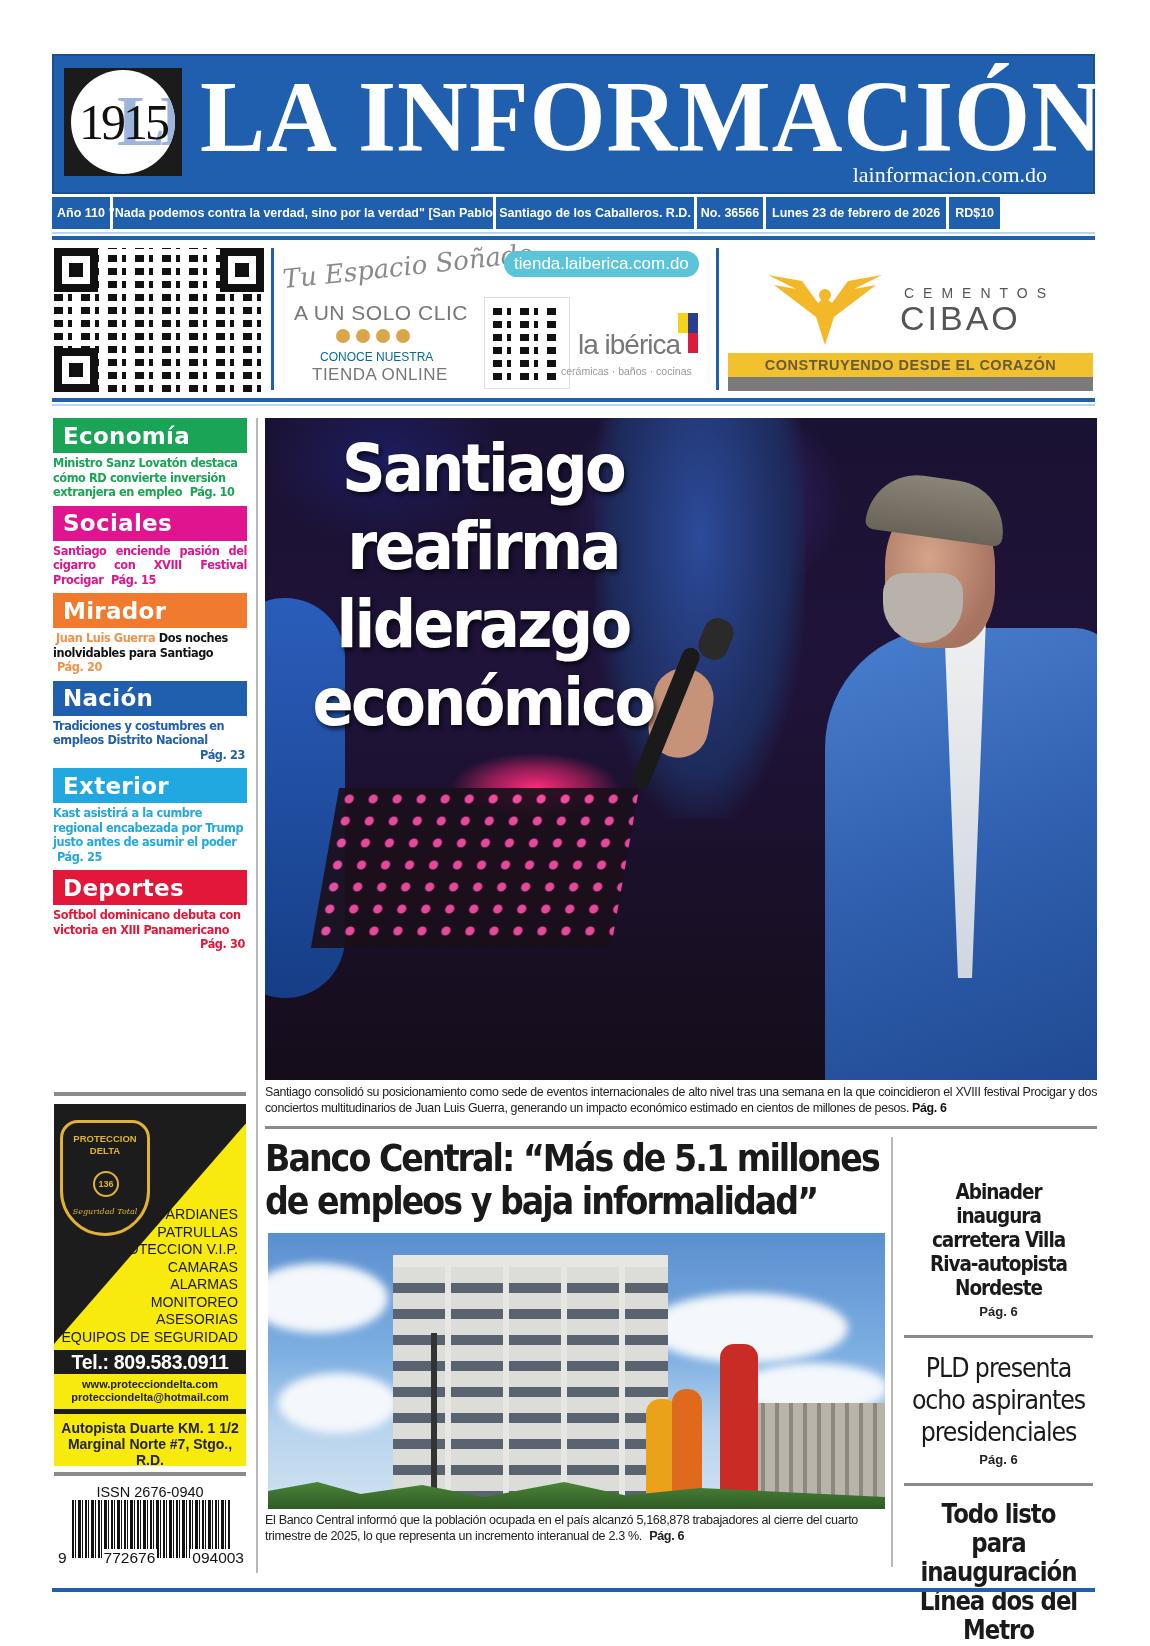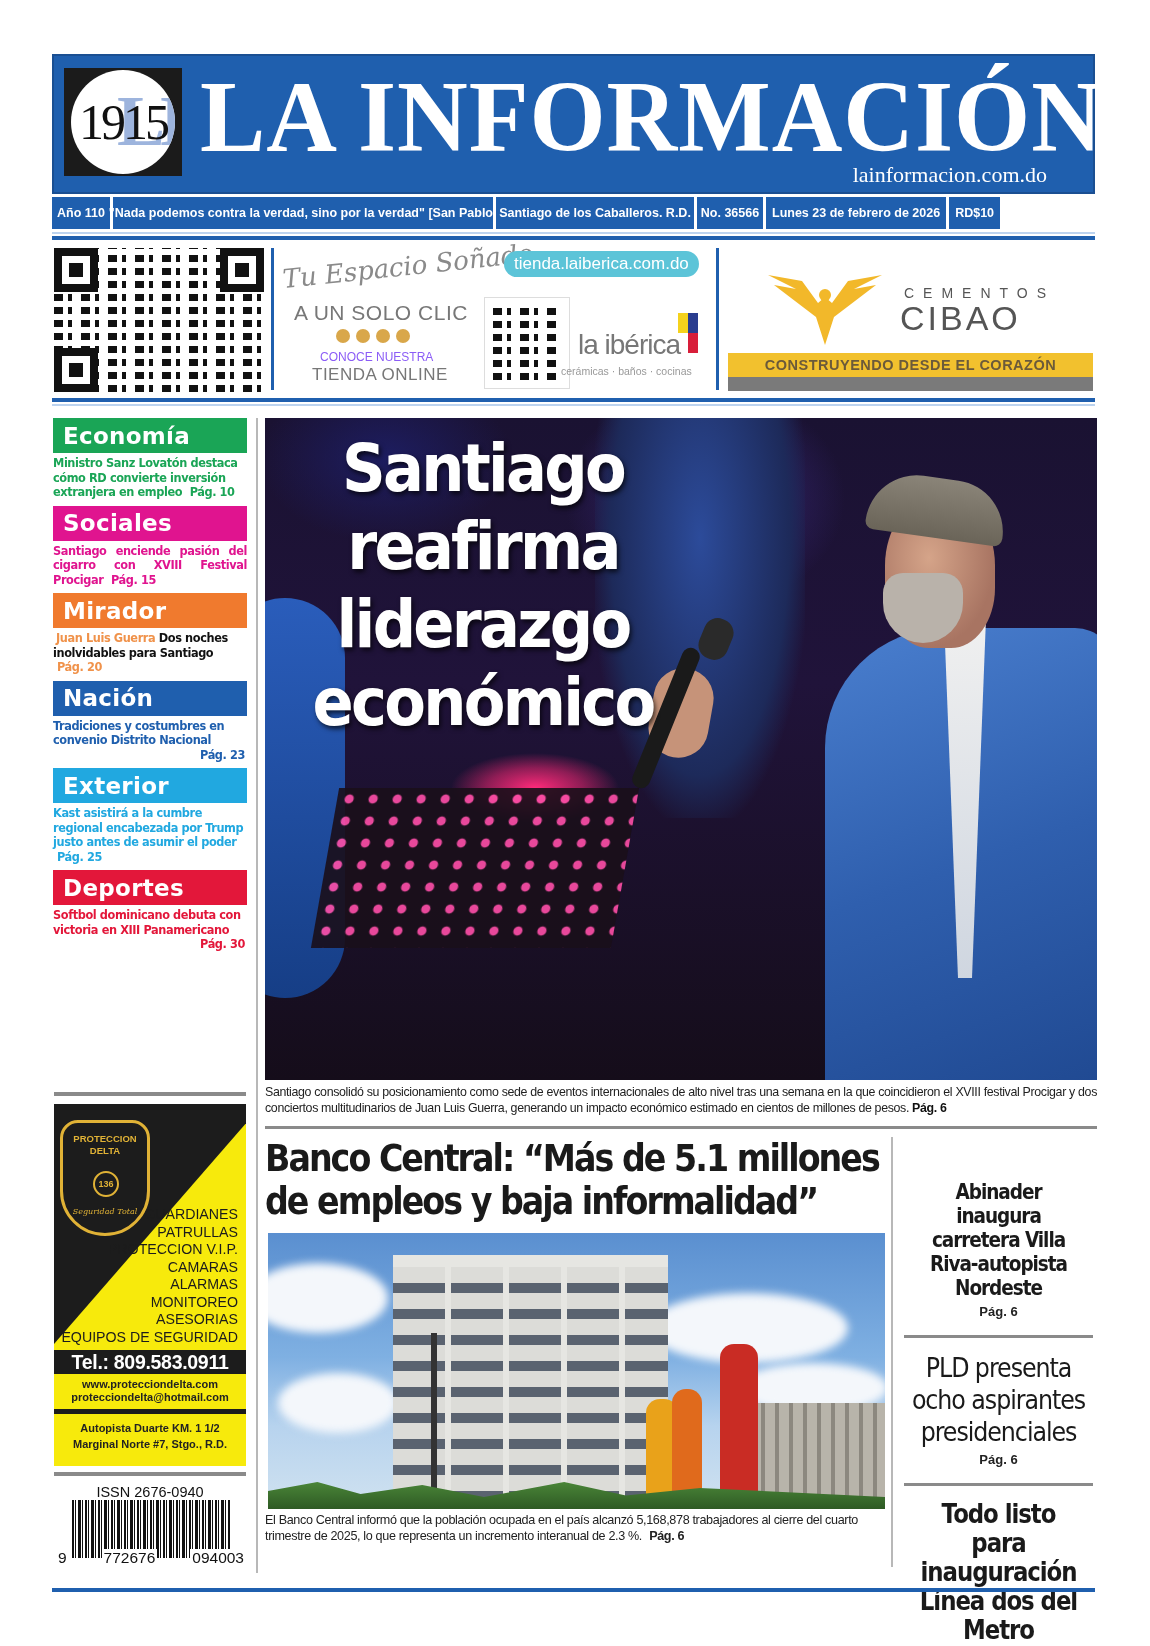--- a/index.html
+++ b/index.html
@@ -26,21 +26,21 @@
       repeating-linear-gradient(0deg, #111 0 7px, #fff 7px 13px); background-blend-mode: lighten; }
   .qr-finder { position: absolute; width: 44px; height: 44px; border: 8px solid #111; background: #fff; }
   .qr-finder::after { content: ""; position: absolute; left: 7px; top: 7px; width: 14px; height: 14px; background: #111; }
   .vrule-blue { position: absolute; width: 3px; background: #1f5fae; }
 
   .ad-iberica { position: absolute; left: 276px; top: 247px; width: 428px; height: 146px; }
   .script { position: absolute; left: 6px; top: 4px; font-family: "DejaVu Serif", serif; font-style: italic; font-size: 26px; color: #8a8a8a; transform: rotate(-6deg); }
   .solo-clic { position: absolute; left: 18px; top: 54px; font-size: 21px; color: #777; letter-spacing: 0.5px; }
   .icons-row { position: absolute; left: 60px; top: 82px; display: flex; gap: 6px; }
   .icons-row span { width: 14px; height: 14px; border-radius: 50%; background: #d9a74a; display: inline-block; }
-  .conoce { position: absolute; left: 44px; top: 103px; font-size: 12px; color: #8b5cf6; }
+  .conoce { position: absolute; left: 44px; top: 103px; font-size: 12px; color: #0369a1; }
   .tienda { position: absolute; left: 36px; top: 118px; font-size: 17px; color: #777; letter-spacing: 0.5px; }
   .url-pill { position: absolute; left: 228px; top: 4px; background: #5cc4d8; color: #fff; border-radius: 14px; font-size: 17px; padding: 3px 10px; }
   .qr-small-frame { position: absolute; left: 208px; top: 50px; width: 86px; height: 92px; border: 1px solid #ddd; background: #fff; }
   .iberica-logo { position: absolute; left: 302px; top: 82px; font-size: 28px; color: #777; letter-spacing: -1px; }
   .iberica-tag { position: absolute; left: 285px; top: 118px; font-size: 10.5px; color: #999; }
   .flag { position: absolute; left: 402px; top: 66px; width: 20px; height: 40px; }
   .flag i { position: absolute; display: block; }
 
   .ad-cibao { position: absolute; left: 726px; top: 247px; width: 369px; height: 146px; }
   .eagle { position: absolute; left: 40px; top: 28px; width: 118px; height: 70px; }
@@ -61,21 +61,21 @@
   .delta-black { position: absolute; left: 0; top: 0; width: 192px; height: 240px; background: #1c1c1c; clip-path: polygon(0 0, 100% 0, 100% 8%, 0 100%); }
   .delta-shield { position: absolute; left: 6px; top: 16px; width: 90px; height: 116px; background: #1c1c1c; border: 3px solid #e0b236; border-radius: 18px 18px 45px 45px; }
   .delta-shield .t1 { position: absolute; top: 10px; width: 100%; text-align: center; color: #e0b236; font-size: 9.5px; font-weight: bold; }
   .delta-shield .t2 { position: absolute; top: 22px; width: 100%; text-align: center; color: #e0b236; font-size: 9.5px; font-weight: bold; }
   .delta-shield .badge { position: absolute; left: 30px; top: 48px; width: 26px; height: 26px; border-radius: 50%; border: 2px solid #e0b236; color: #e0b236; font-size: 9px; font-weight: bold; display: flex; align-items: center; justify-content: center; }
   .delta-shield .t3 { position: absolute; top: 84px; width: 100%; text-align: center; color: #e0b236; font-size: 8px; font-style: italic; font-family: "DejaVu Serif", serif; }
   .delta-list { position: absolute; right: 8px; top: 102px; text-align: right; font-size: 14.2px; line-height: 17.5px; color: #1c1c1c; }
   .delta-tel { position: absolute; left: 0; top: 246px; width: 192px; height: 24px; background: #1c1c1c; color: #fff; font-weight: bold; font-size: 19.5px; display: flex; align-items: center; justify-content: center; letter-spacing: -0.3px; }
   .delta-web { position: absolute; left: 0; top: 274px; width: 192px; text-align: center; font-size: 11px; line-height: 13px; font-weight: bold; color: #222; }
   .delta-bar { position: absolute; left: 0; top: 305px; width: 192px; height: 5px; background: #1c1c1c; }
-  .delta-addr { position: absolute; left: 0; top: 316px; width: 192px; text-align: center; font-size: 11px; line-height: 16px; font-weight: bold; color: #222; }
+  .delta-addr { position: absolute; left: 0; top: 316px; width: 192px; text-align: center; font-size: 14px; line-height: 16px; font-weight: bold; color: #222; }
 
   .issn { position: absolute; left: 54px; top: 1484px; width: 192px; text-align: center; font-size: 14.5px; color: #111; }
   .barcode { position: absolute; left: 72px; top: 1500px; width: 158px; height: 58px;
     background: repeating-linear-gradient(90deg, #111 0 2px, #fff 2px 3px, #111 3px 4px, #fff 4px 6px, #111 6px 9px, #fff 9px 10px, #111 10px 11px, #fff 11px 13px); }
   .barcode-nums { position: absolute; left: 56px; top: 1549px; width: 190px; font-size: 15.5px; color: #111; display: flex; justify-content: space-between; background: transparent; }
   .barcode-nums span { background: #fff; padding: 0 2px; }
 
   .vrule-grey { position: absolute; width: 2px; background: #b8b8b8; }
 
   
@@ -219,21 +219,21 @@
     <div class="sec-body" style="color:#111">
       <span style="color:#f0924a;margin-left:3px">Juan Luis Guerra</span>
       <span>Dos noches inolvidables para Santiago</span>
       <span class="pag-inline" style="color:#f0924a">Pág. 20</span>
     </div>
   </div>
 
   <div>
     <div class="sec-head" style="background:#1f5fae">Nación</div>
     <div class="sec-body" style="color:#1f5fae">
-      <span>Tradiciones y costumbres en convenio Distrito Nacional</span>
+      <span>Tradiciones y costumbres en empleos Distrito Nacional</span>
       <span class="pag" style="padding-right:2px">Pág. 23</span>
     </div>
   </div>
 
   <div>
     <div class="sec-head" style="background:#21a8e0">Exterior</div>
     <div class="sec-body" style="color:#21a8e0">
       <span>Kast asistirá a la cumbre regional encabezada por Trump justo antes de asumir el poder</span>
       <span class="pag-inline">Pág. 25</span>
     </div>

